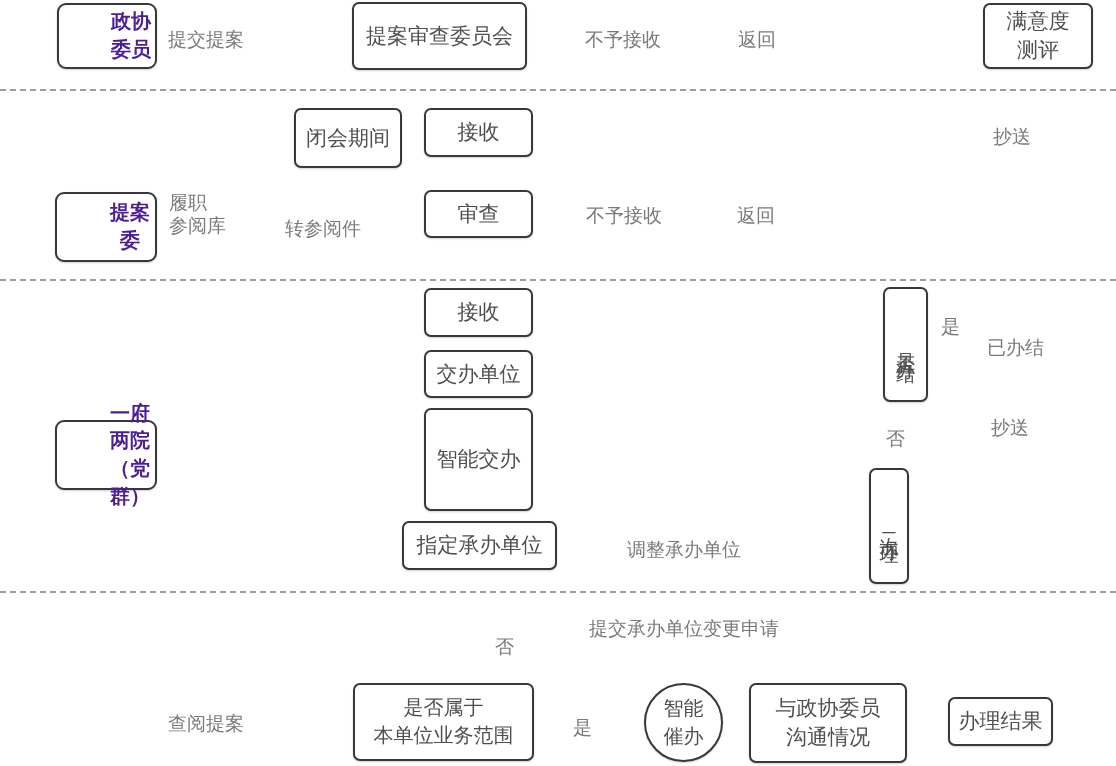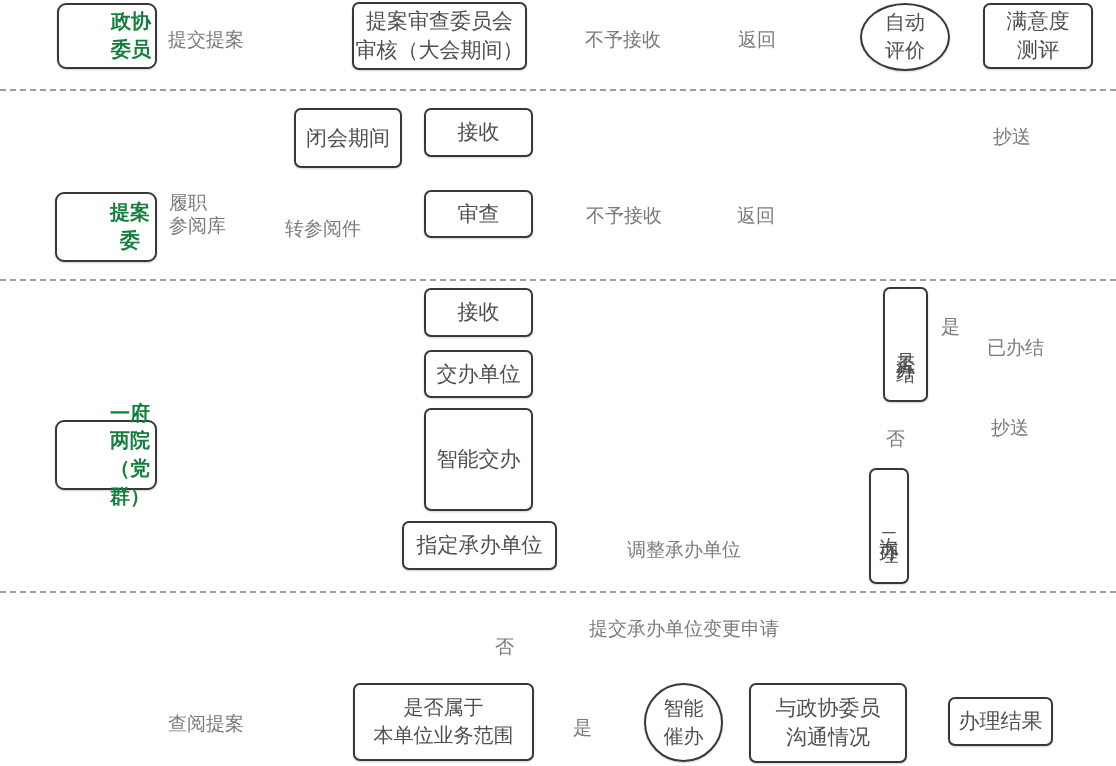--- a/index.html
+++ b/index.html
@@ -10,49 +10,44 @@
   }
   .sep { position:absolute; left:0; right:0; height:0; border-top:2px dashed #9e9e9e; }
   .box {
     position:absolute; box-sizing:border-box; background:#ffffff;
     border:2px solid #383838; border-radius:7px; color:#4f4f4f;
     display:flex; flex-direction:column; align-items:center; justify-content:center;
     text-align:center; font-size:21px; line-height:1.38;
     box-shadow:0 1px 2px rgba(0,0,0,0.18);
   }
   .box span { display:block; }
-  .role { font-weight:bold; color:#15803d; font-size:20px; border-radius:9px;padding-left:48px; }
+  .role { font-weight:bold; color:#4c1d95; font-size:20px; border-radius:9px;padding-left:48px; }
   .circle { border-radius:50%; }
   .vtext { writing-mode:vertical-rl; text-orientation:upright; letter-spacing:4px; font-size:19px; }
   .lbl { position:absolute; color:#7a7a7a; font-size:19px; white-space:nowrap; }
   .lbl.two { line-height:23px; white-space:normal; }
 </style>
 </head>
 <body>
 
 <div id="canvas">
 
   <div class="sep" style="top:89px"></div>
   <div class="sep" style="top:279px"></div>
   <div class="sep" style="top:591px"></div>
 
   <div class="box role" style="left:57px;top:3px;width:100px;height:66px">
     <span>政协委员</span>
   </div>
   <div class="lbl" style="left:168px;top:27px">提交提案</div>
   <div class="box" style="left:352px;top:2px;width:175px;height:68px;font-size:21px">
     <span>提案审查委员会</span>
-    <span>审核（大会期间）</span>
   </div>
   <div class="lbl" style="left:585px;top:27px">不予接收</div>
   <div class="lbl" style="left:738px;top:27px">返回</div>
-  <div class="box circle" style="left:860px;top:3px;width:90px;height:68px;font-size:20px">
-    <span>自动</span>
-    <span>评价</span>
-  </div>
   <div class="box" style="left:983px;top:3px;width:110px;height:66px;font-size:21px">
     <span>满意度</span>
     <span>测评</span>
   </div>
 
   <div class="box" style="left:294px;top:108px;width:108px;height:60px">
     <span>闭会期间</span>
   </div>
   <div class="box" style="left:424px;top:108px;width:109px;height:49px">
     <span>接收</span>

